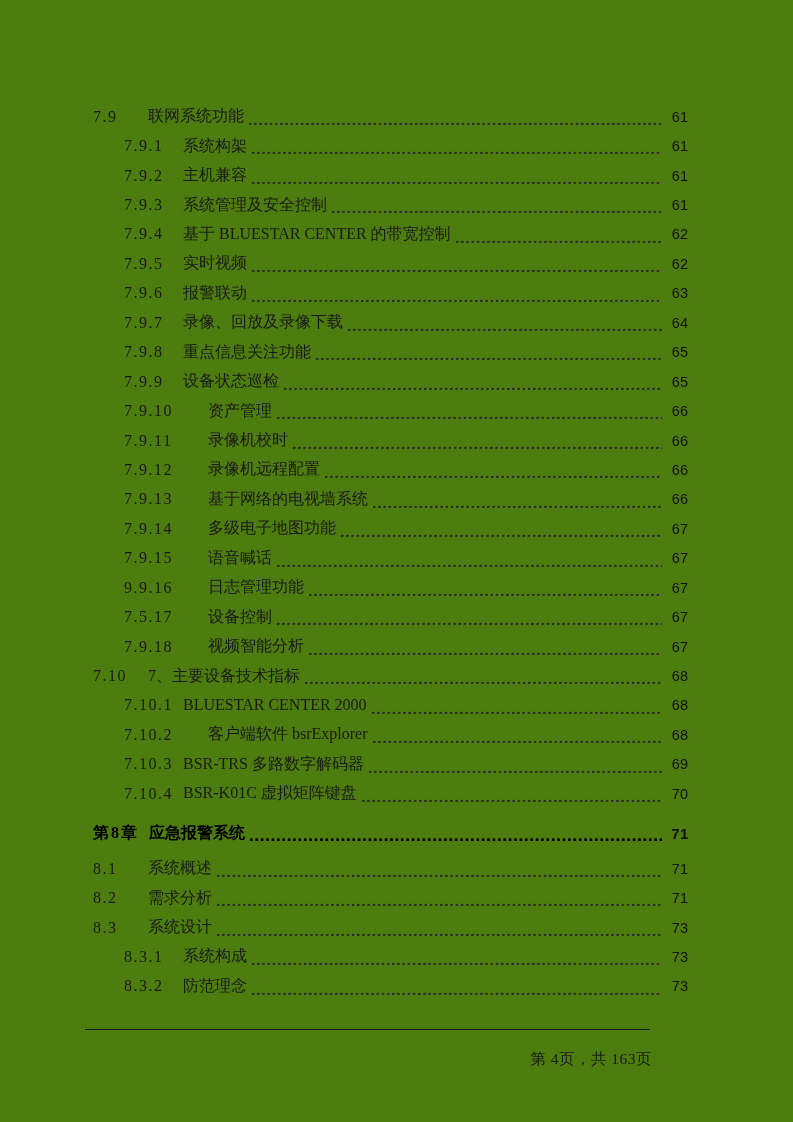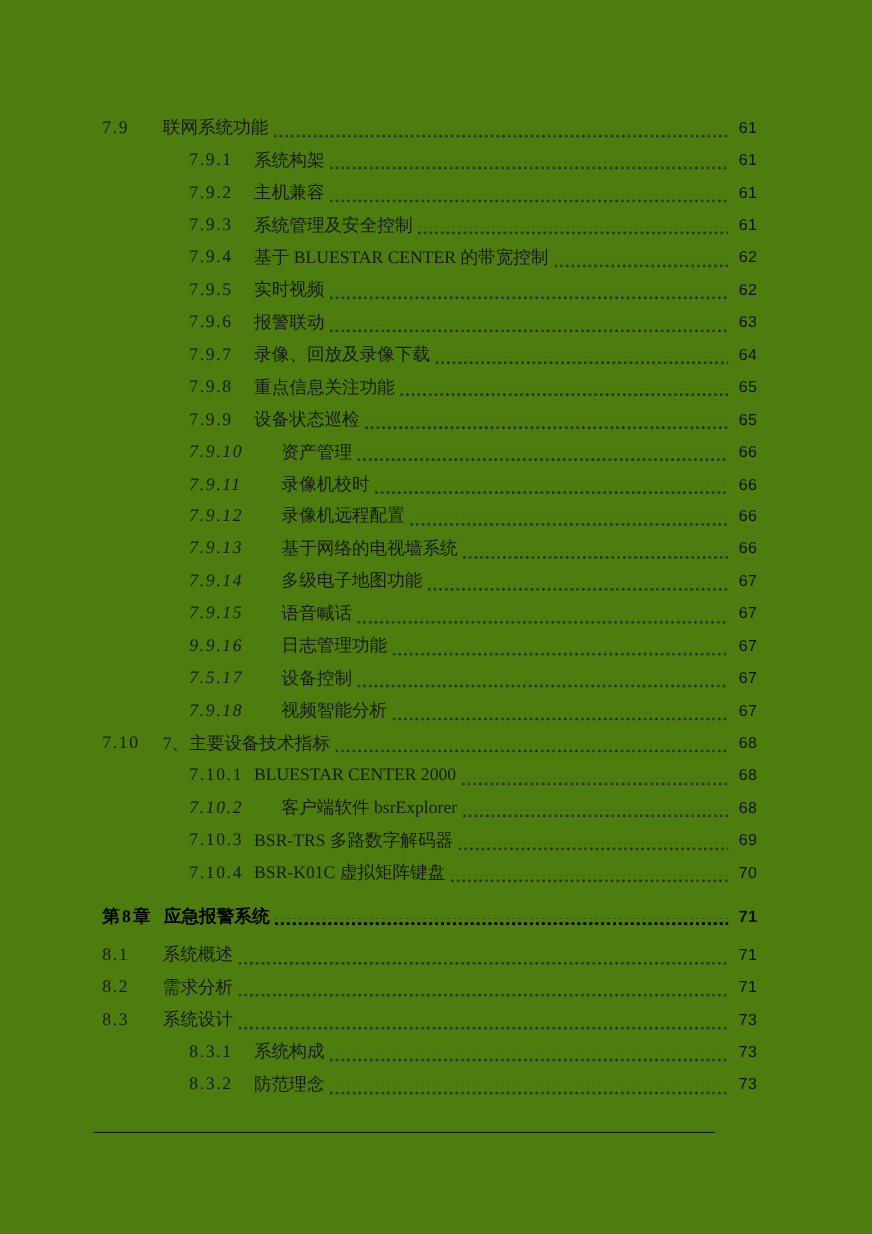--- a/index.html
+++ b/index.html
@@ -24,22 +24,22 @@
     font-size:16px;
     white-space:nowrap;
   }
   .row.l3{padding-left:31px;}
   .num{
     flex:0 0 auto;
     letter-spacing:1.5px;
     white-space:pre;
   }
   .l2 .num{min-width:55px;}
-  .l3 .num{min-width:59px;margin-left:48px;}
-  .l3.wide .num{min-width:84px;font-style:italic;}
+  .l3 .num{min-width:59px;}
+  .l3.wide .num{min-width:84px;}
   .chapter{font-weight:bold;color:#000;margin:10px 0 6px 0;}
   .chapter .num{min-width:56px;letter-spacing:2px;}
   .title{flex:0 0 auto;white-space:pre;}
   .leader{
     flex:1 1 auto;
     align-self:flex-end;
     height:6px;
     margin:0 6px 6.5px 5px;
     background-image:radial-gradient(circle at 1.2px 4.8px,#2b2b2b 1.05px,transparent 1.4px);
     background-repeat:repeat-x;
@@ -258,14 +258,17 @@
       <div class="row l3">
       <span class="num">8.3.2</span>
       <span class="title">防范理念</span>
       <span class="leader"></span>
       <span class="pg">73</span>
     </div>
     </div>
 
   <div class="footer-line"></div>
 
+  <div class="footer">
+    <span>第 4页，共 163页</span>
+  </div>
 
 </div>
 
 </body></html>

